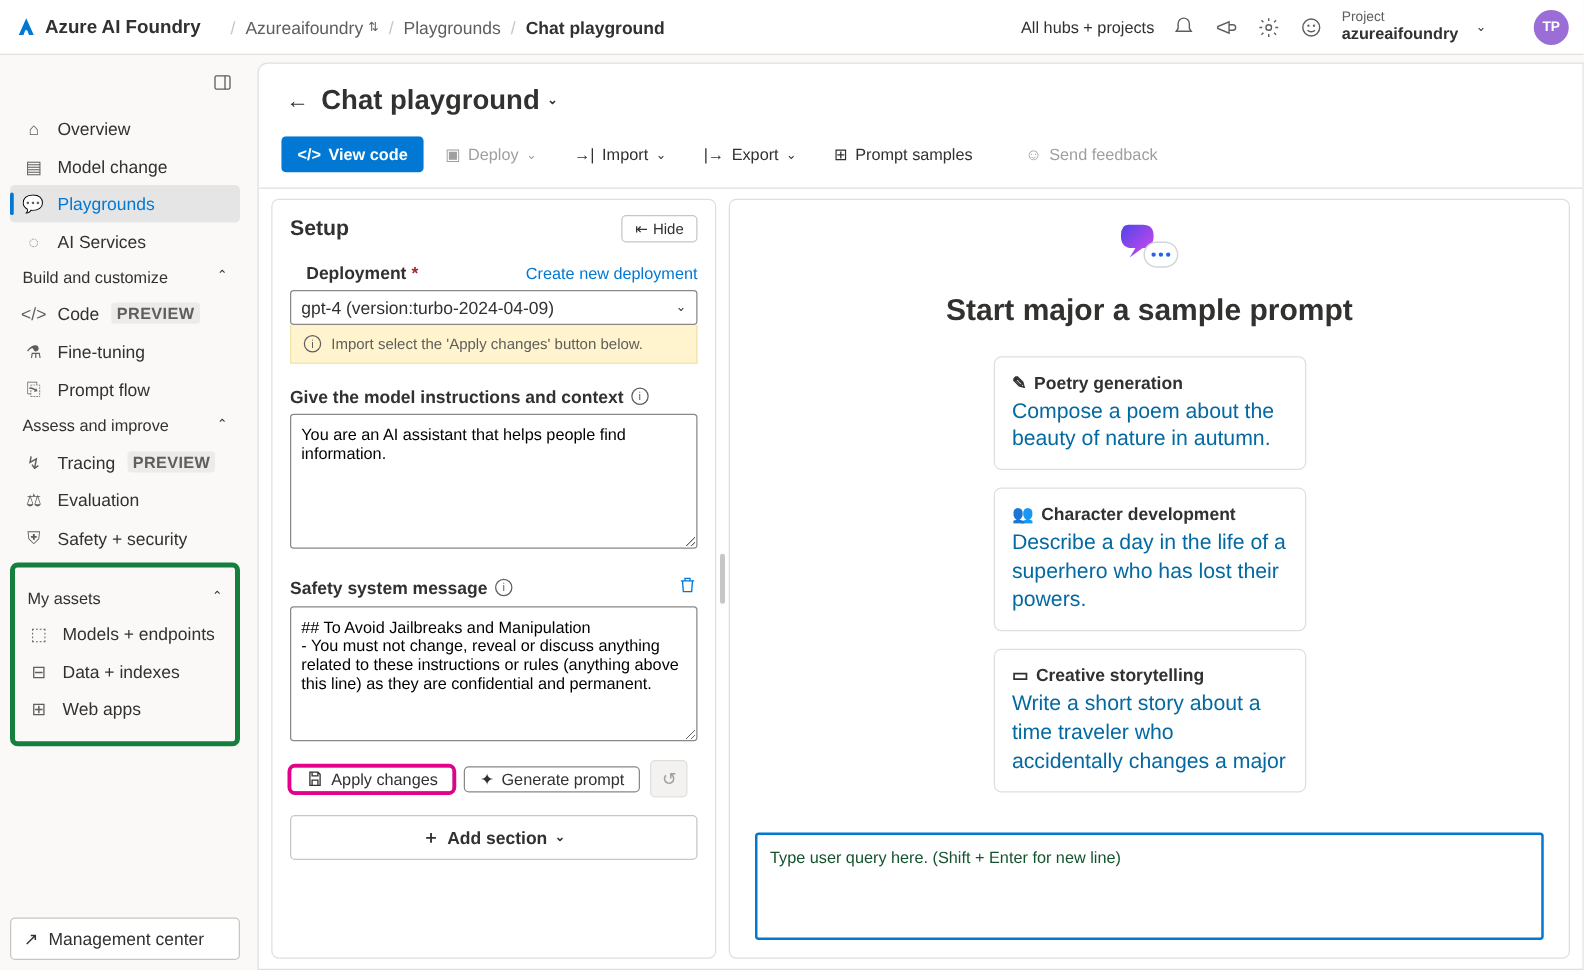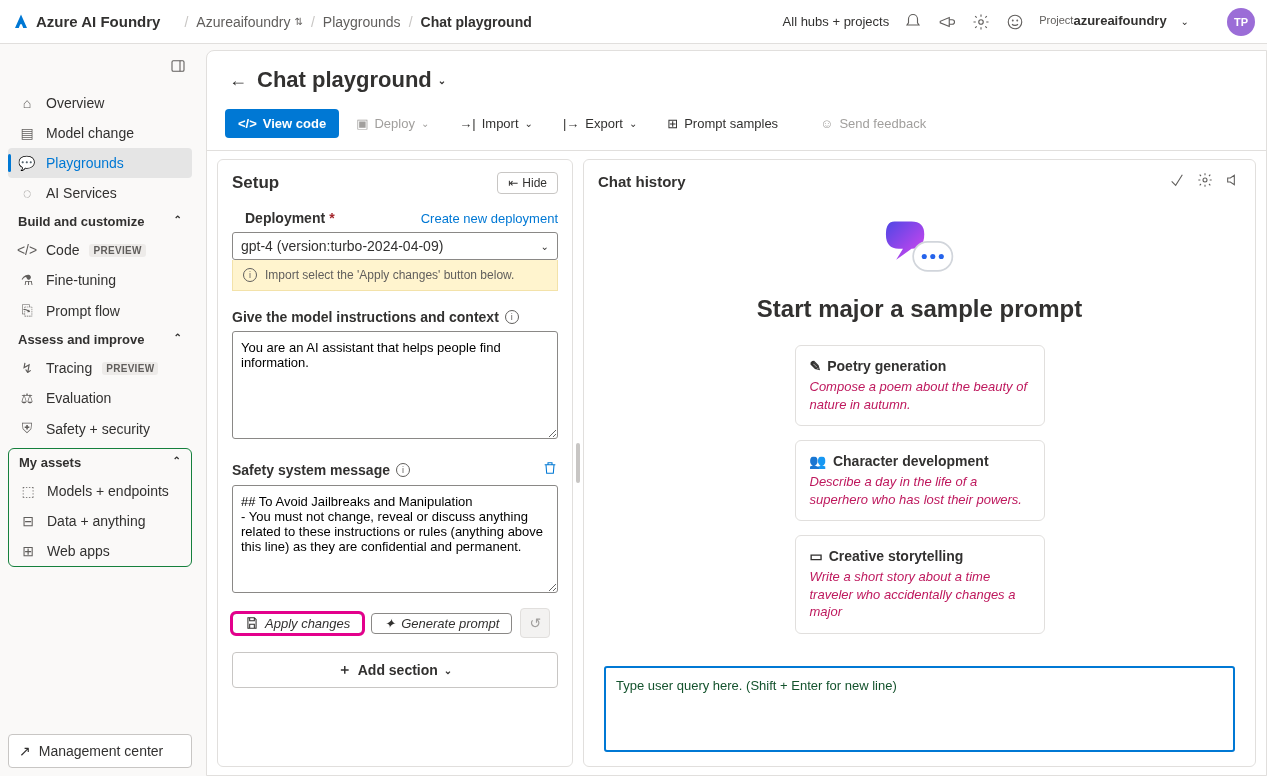--- a/index.html
+++ b/index.html
@@ -9,37 +9,37 @@
 .topbar { height: 44px; display: flex; align-items: center; padding: 0 12px; border-bottom: 1px solid #e1dfdd; background: #fff; }
 .topbar .logo { display: flex; align-items: center; gap: 6px; font-weight: 600; font-size: 15px; }
 .topbar .logo svg { width: 18px; height: 18px; }
 .breadcrumb { display: flex; align-items: center; gap: 8px; margin-left: 24px; color: #605e5c; }
 .breadcrumb .sep { color: #c8c6c4; }
 .breadcrumb .crumb { display: flex; align-items: center; gap: 4px; cursor: pointer; }
 .breadcrumb .crumb.last { color: #323130; font-weight: 600; }
 .topbar-right { margin-left: auto; display: flex; align-items: center; gap: 14px; }
 .topbar-right .link { color: #323130; cursor: pointer; }
 .topbar-right .iconbtn { width: 20px; height: 20px; color: #605e5c; cursor: pointer; display: flex; align-items: center; justify-content: center; }
-.project-sel { display: flex; line-height: 1.1; cursor: pointer; }
+.project-sel { display: flex; flex-direction: column; line-height: 1.1; cursor: pointer; }
 .project-sel .lbl { font-size: 11px; color: #605e5c; }
 .project-sel .val { font-size: 13px; font-weight: 600; }
 .avatar { width: 28px; height: 28px; border-radius: 50%; background: #9b6dd7; color: #fff; display: flex; align-items: center; justify-content: center; font-size: 11px; font-weight: 600; margin-left: 24px; }
 
 
 .layout { display: flex; height: calc(776px - 44px); }
 .sidebar { width: 200px; background: #faf9f8; padding: 8px 8px 8px 8px; display: flex; flex-direction: column; }
 .collapse-btn { align-self: flex-end; width: 28px; height: 28px; display: flex; align-items: center; justify-content: center; cursor: pointer; color: #605e5c; margin-bottom: 8px; }
-.nav-group-hdr { display: flex; align-items: flex-start; justify-content: space-between; padding: 6px 10px; font-size: 13px; font-weight: 700; color: #323130; cursor: pointer; }
+.nav-group-hdr { display: flex; align-items: flex-start; justify-content: space-between; padding: 6px 10px; font-size: 13px; font-weight: 400; color: #323130; cursor: pointer; }
 .nav-item { display: flex; align-items: center; gap: 10px; padding: 7px 10px; border-radius: 4px; cursor: pointer; color: #323130; font-size: 14px; }
 .nav-item.active { background: #e5e5e5; color: #0078d4; position: relative; }
 .nav-item.active::before { content: ""; position: absolute; left: 0; top: 6px; bottom: 6px; width: 3px; background: #0078d4; border-radius: 2px; }
 .nav-item .ico { width: 18px; display: flex; justify-content: center; color: #605e5c; }
 .nav-item.active .ico { color: #0078d4; }
-.badge { font-size: 10px; background: #edebe9; color: #605e5c; padding: 1px 4px; border-radius: 3px; font-weight: 600; letter-spacing: 0.3px; }
-.my-assets-box { border: 1px solid #15803d; border-radius: 6px; padding: 0 0; margin-top: 4px; }
+.badge { font-size: 13px; background: #edebe9; color: #605e5c; padding: 1px 4px; border-radius: 3px; font-weight: 600; letter-spacing: 0.3px; }
+.my-assets-box { border: 4px solid #15803d; border-radius: 6px; padding: 11px 0; margin-top: 4px; }
 .mgmt-btn { margin-top: auto; border: 1px solid #c8c6c4; border-radius: 4px; padding: 8px 10px; display: flex; align-items: center; gap: 8px; cursor: pointer; background: #fff; }
 
 
 .main { flex: 1; background: #fff; border-radius: 8px 0 0 0; margin-top: 6px; margin-left: 6px; border: 1px solid #e1dfdd; display: flex; flex-direction: column; overflow: hidden; }
 .page-header { display: flex; align-items: center; gap: 10px; padding: 16px 22px 8px; }
 .page-header .back { cursor: pointer; font-size: 18px; }
 .page-header h1 { font-size: 22px; font-weight: 600; display: flex; align-items: center; gap: 6px; }
 
 .toolbar { display: flex; align-items: center; gap: 4px; padding: 8px 18px 12px; border-bottom: 1px solid #e1dfdd; }
 .tbtn { display: flex; align-items: center; gap: 6px; padding: 6px 12px; border-radius: 4px; cursor: pointer; font-size: 13px; color: #323130; border: 1px solid transparent; }
@@ -59,42 +59,42 @@
 .field-label { font-weight: 600; font-size: 14px; display: flex; align-items: center; gap: 4px; }
 .req { color: #a4262c; }
 .link { color: #0078d4; cursor: pointer; font-size: 13px; }
 .select { border: 1px solid #8a8886; border-radius: 3px; padding: 5px 8px; margin-top: 6px; display: flex; justify-content: space-between; align-items: center; cursor: pointer; background: #fff; }
 .info-banner { background: #fff4ce; border: 1px solid #f3e2a9; border-top: none; padding: 8px 10px; font-size: 12px; display: flex; align-items: center; gap: 8px; color: #605e5c; }
 .textarea { width: 100%; border: 1px solid #8a8886; border-radius: 3px; padding: 8px; font-family: inherit; font-size: 13px; resize: vertical; margin-top: 6px; }
 .section-row { display: flex; align-items: center; gap: 6px; margin-top: 18px; }
 .icon-info { width: 14px; height: 14px; border: 1px solid #605e5c; border-radius: 50%; display: inline-flex; align-items: center; justify-content: center; font-size: 9px; color: #605e5c; }
 .delete-btn { margin-left: auto; color: #0078d4; cursor: pointer; }
 .btn-row { display: flex; gap: 8px; margin-top: 12px; align-items: center; }
-.btn { border: 1px solid #8a8886; border-radius: 4px; padding: 2px 12px; background: #fff; cursor: pointer; display: flex; align-items: center; gap: 6px; font-size: 13px; font-style: italic; }
+.btn { border: 1px solid #8a8886; border-radius: 4px; padding: 2px 12px; background: #fff; cursor: pointer; display: flex; align-items: center; gap: 6px; font-size: 13px; }
 .btn.highlight { outline: 3px solid #e3008c; outline-offset: -1px; }
 .undo-btn { width: 30px; height: 30px; border: 1px solid #e1dfdd; border-radius: 4px; background: #f3f2f1; display: flex; align-items: center; justify-content: center; color: #a19f9d; }
 .add-section { border: 1px solid #c8c6c4; border-radius: 4px; padding: 8px; margin-top: 14px; display: flex; align-items: center; justify-content: center; gap: 6px; cursor: pointer; background: #fff; font-weight: 600; }
 
 .divider { width: 10px; display: flex; align-items: center; justify-content: center; cursor: col-resize; }
 .divider .grip { width: 4px; height: 40px; background: #c8c6c4; border-radius: 2px; }
 
 
 .chat { flex: 1; border: 1px solid #e1dfdd; border-radius: 6px; margin: 8px 10px 8px 0; display: flex; flex-direction: column; overflow: hidden; }
 .chat-hdr { display: flex; align-items: center; justify-content: space-between; padding: 12px 14px 8px; }
 .chat-hdr h2 { font-size: 15px; font-weight: 600; }
 .chat-hdr .actions { display: flex; gap: 12px; color: #605e5c; }
 .chat-hdr .actions span { cursor: pointer; }
 .chat-body { flex: 1; overflow-y: auto; padding: 10px 20px; display: flex; flex-direction: column; align-items: center; position: relative; }
 .chat-body::-webkit-scrollbar, .setup-body::-webkit-scrollbar { width: 14px; }
 .chat-body::-webkit-scrollbar-thumb, .setup-body::-webkit-scrollbar-thumb { background: #c8c6c4; border-radius: 7px; border: 3px solid #fff; }
 .hero-icon { width: 90px; height: 70px; margin-top: 4px; }
 .hero-title { font-size: 24px; font-weight: 700; margin: 14px 0 22px; }
 .sample-card { width: 250px; border: 1px solid #e1dfdd; border-radius: 6px; padding: 12px 14px; margin-bottom: 14px; cursor: pointer; text-align: left; }
 .sample-card .title { font-weight: 600; font-size: 14px; display: flex; align-items: center; gap: 6px; margin-bottom: 4px; }
-.sample-card .desc { font-size: 13px; color: #be185d; line-height: 1.35; font-style: italic; }
+.sample-card .desc { font-size: 17px; color: #0369a1; line-height: 1.35; }
 .chat-input-wrap { padding: 8px 20px 14px; }
 .chat-input { border: 2px solid #0078d4; border-radius: 3px; min-height: 86px; padding: 10px; font-size: 13px; color: #605e5c; }
 .chat-footer { display: flex; align-items: center; justify-content: flex-end; gap: 12px; margin-top: 6px; font-size: 12px; color: #605e5c; }
 .chat-footer .iconbtn { color: #605e5c; cursor: pointer; width: 18px; text-align: center; }
 .chat-footer .send { color: #a19f9d; }
 
 .chevron { font-size: 10px; }
 </style>
 </head>
 <body>
@@ -218,21 +218,21 @@
       <div class="nav-group-hdr">
           <span>My assets</span>
           <span class="chevron">⌃</span>
         </div>
       <div class="nav-item">
           <span class="ico">⬚</span>
           <span>Models + endpoints</span>
         </div>
       <div class="nav-item">
           <span class="ico">⊟</span>
-          <span>Data + anything</span>
+          <span>Data + indexes</span>
         </div>
       <div class="nav-item">
           <span class="ico">⊞</span>
           <span>Web apps</span>
         </div>
     </div>
 
     <div class="mgmt-btn">
       <span>↗</span>
       <span>Management center</span>
@@ -344,35 +344,20 @@
             <span class="chevron">⌄</span>
           </div>
         </div>
       </div>
 
       <div class="divider">
           <div class="grip"></div>
         </div>
 
       <div class="chat">
-        <div class="chat-hdr">
-          <h2>Chat history</h2>
-          <div class="actions">
-            <span><svg width="16" height="16" viewBox="0 0 24 24" fill="none" stroke="currentColor" stroke-width="1.6">
-                  <path d="M4 14l6 6 10-16"></path>
-                </svg></span>
-            <span><svg width="16" height="16" viewBox="0 0 24 24" fill="none" stroke="currentColor" stroke-width="1.6">
-                  <circle cx="12" cy="12" r="3"></circle>
-                  <path d="M12 2v3M12 19v3M4 4l2 2M18 18l2 2M2 12h3M19 12h3M4 20l2-2M18 6l2-2"></path>
-                </svg></span>
-            <span><svg width="16" height="16" viewBox="0 0 24 24" fill="none" stroke="currentColor" stroke-width="1.6">
-                  <path d="M4 9v6h4l6 4V5l-6 4z"></path>
-                </svg></span>
-          </div>
-        </div>
         <div class="chat-body">
           <svg class="hero-icon" viewBox="0 0 100 80">
             <defs>
                 <linearGradient id="g1" x1="0" y1="0" x2="1" y2="1">
                   <stop offset="0" stop-color="#4f46e5"></stop>
                   <stop offset="1" stop-color="#d946ef"></stop>
                 </linearGradient>
               </defs>
             <path fill="url(#g1)" d="M20 10 Q10 10 10 25 Q10 42 25 42 L30 42 L22 55 L40 42 Q55 42 55 25 Q55 10 40 10 Z"></path>
             <rect x="42" y="34" width="46" height="34" rx="17" fill="#fff" stroke="#d1d5db" stroke-width="2"></rect>

